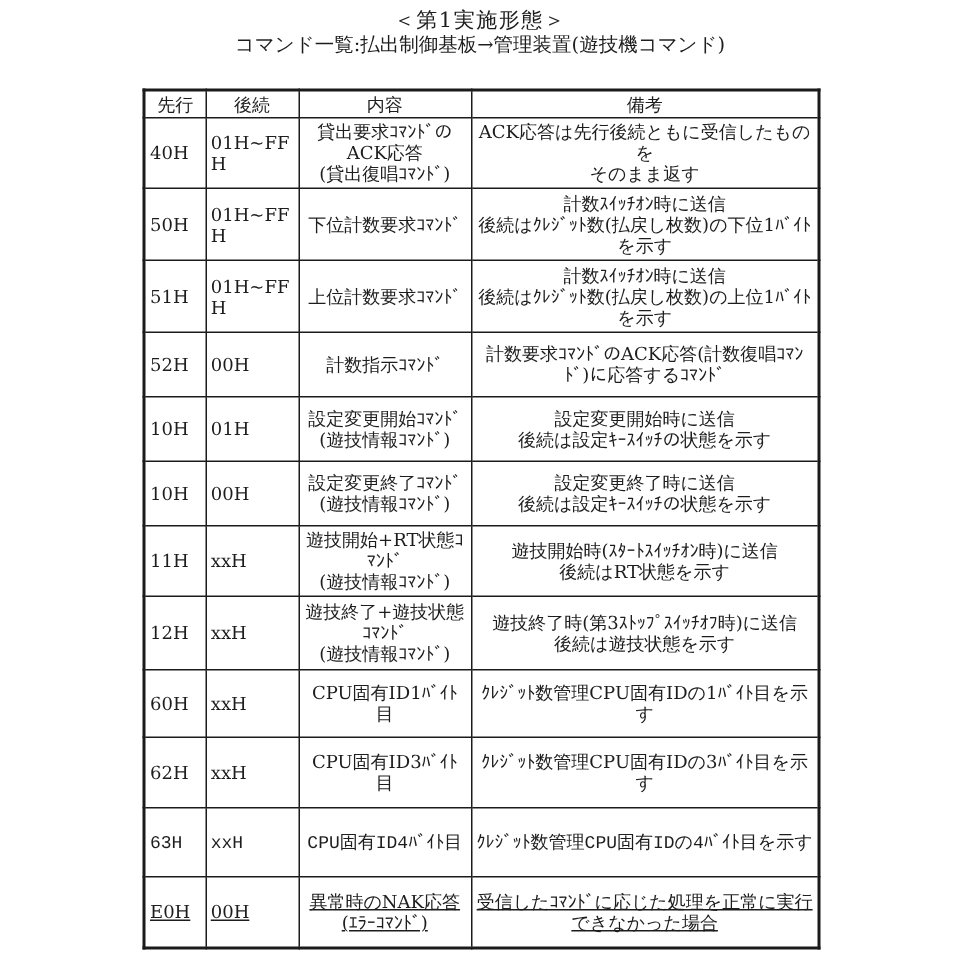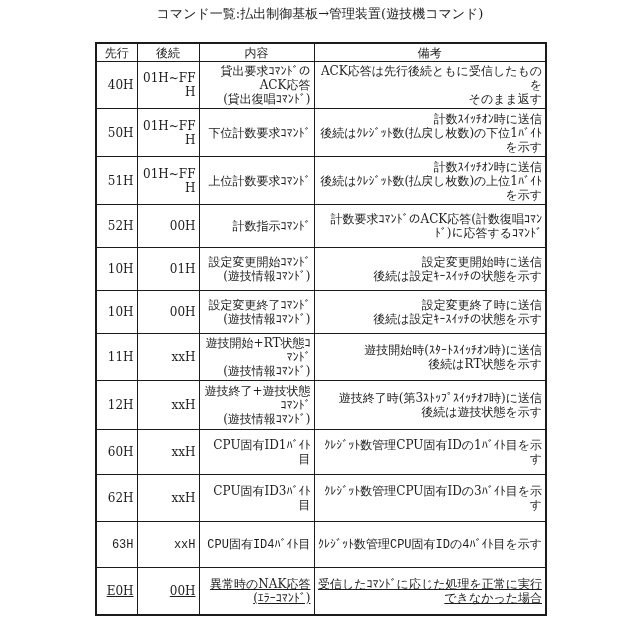--- a/index.html
+++ b/index.html
@@ -45,41 +45,42 @@
     vertical-align: middle;
     white-space: pre-wrap;
     word-break: break-all;
     overflow: hidden;
   }
   table.cmd thead th {
     height: 17px;
     text-align: center;
     padding: 0 2px;
   }
-  .c-center { text-align: right; }
-  .c-left   { text-align: right; }
+  .c-center { text-align: left; }
+  .c-left   { text-align: center; }
   
   tbody tr:nth-child(1)  td { height: 41px; }
   tbody tr:nth-child(2)  td { height: 43px; }
   tbody tr:nth-child(3)  td { height: 43px; }
   tbody tr:nth-child(4)  td { height: 38px; }
   tbody tr:nth-child(5)  td { height: 38px; }
   tbody tr:nth-child(6)  td { height: 38px; }
   tbody tr:nth-child(7)  td { height: 40px; }
   tbody tr:nth-child(8)  td { height: 44px; }
   tbody tr:nth-child(9)  td { height: 40px; }
   tbody tr:nth-child(10) td { height: 42px; }
   tbody tr:nth-child(11) td { height: 41px; font-family: Liberation Mono, monospace; }
   tbody tr:nth-child(12) td { height: 42px; text-decoration: underline; }
   tbody tr:nth-child(13) td { height: 32px; }
 </style>
 </head>
 <body>
 
 <div class="sheet">
+  <div class="doc-title">＜第1実施形態＞</div>
   <div class="doc-subtitle">コマンド一覧:払出制御基板→管理装置(遊技機コマンド)</div>
 
   <table class="cmd" id="cmd-table">
     <colgroup>
       <col style="width:41px">
       <col style="width:62px">
       <col style="width:115px">
       <col style="width:232px">
     </colgroup>
     <thead>

